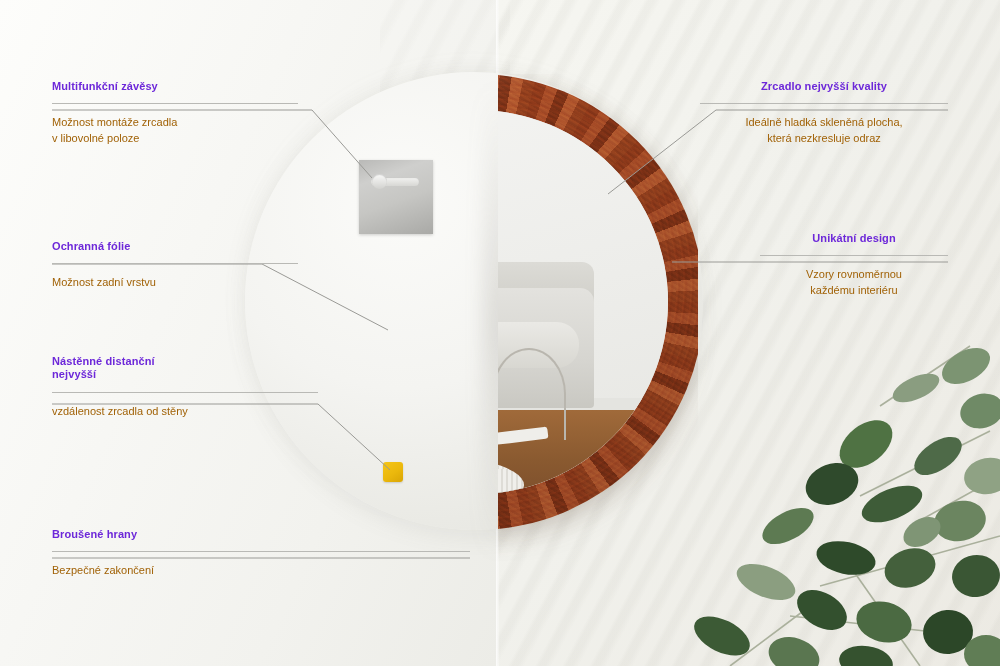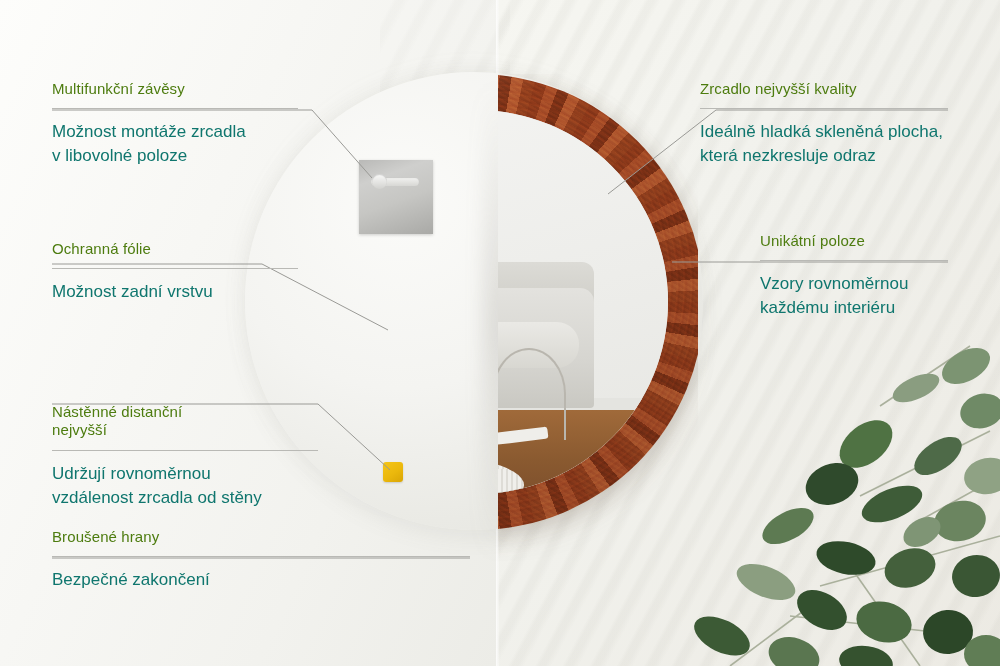--- a/index.html
+++ b/index.html
@@ -250,39 +250,39 @@
       #f0efeb 0px, #f0efeb 3px, #dedcd6 3px, #dedcd6 5px);
   }
 
   
   .foliage { position: absolute; right: 0; bottom: 0; width: 330px; height: 330px; }
 
   
   .callout { position: absolute; }
   .callout h3 {
     margin: 0 0 10px 0;
-    font-size: 15px;
-    font-weight: normal;
-    color: #4d7c0f;
+    font-size: 11px;
+    font-weight: bold;
+    color: #6d28d9;
     letter-spacing: .1px;
     line-height: 1.22;
   }
   .callout .rule {
     height: 1px;
     background: #b9b9b5;
     margin-bottom: 11px;
   }
   .callout p {
     margin: 0;
-    font-size: 17px;
-    color: #0f766e;
+    font-size: 11px;
+    color: #a16207;
     line-height: 1.42;
     font-weight: 400;
   }
-  .callout.right { text-align: left; }
+  .callout.right { text-align: center; }
 
   
   svg.connectors {
     position: absolute;
     left: 0; top: 0;
     width: 1000px; height: 666px;
     pointer-events: none;
   }
 </style>
 </head>
@@ -381,43 +381,42 @@
     <p>Možnost montáže zrcadla</p>
     <p>v libovolné poloze</p>
   </div>
 
   <div class="callout" style="left:52px; top:240px; width:246px;">
     <h3>Ochranná fólie</h3>
     <div class="rule"></div>
     <p>Možnost zadní vrstvu</p>
   </div>
 
-  <div class="callout" style="left:52px; top:355px; width:266px;margin-top:48px;">
+  <div class="callout" style="left:52px; top:355px; width:266px;">
     <h3>
       <span>Nástěnné distanční</span><br>
       <span>nejvyšší</span>
     </h3>
     <div class="rule"></div>
-    <p>Udržují rovnoměrnou</p>
     <p>vzdálenost zrcadla od stěny</p>
   </div>
 
   <div class="callout" style="left:52px; top:528px; width:418px;">
     <h3>Broušené hrany</h3>
     <div class="rule"></div>
     <p>Bezpečné zakončení</p>
   </div>
 
   <div class="callout right" style="left:700px; top:80px; width:248px;">
     <h3>Zrcadlo nejvyšší kvality</h3>
     <div class="rule"></div>
     <p>Ideálně hladká skleněná plocha,</p>
     <p>která nezkresluje odraz</p>
   </div>
 
   <div class="callout right" style="left:760px; top:232px; width:188px;">
-    <h3>Unikátní poloze</h3>
+    <h3>Unikátní design</h3>
     <div class="rule"></div>
     <p>Vzory rovnoměrnou</p>
     <p>každému interiéru</p>
   </div>
 
 </div>
 
 </body></html>

